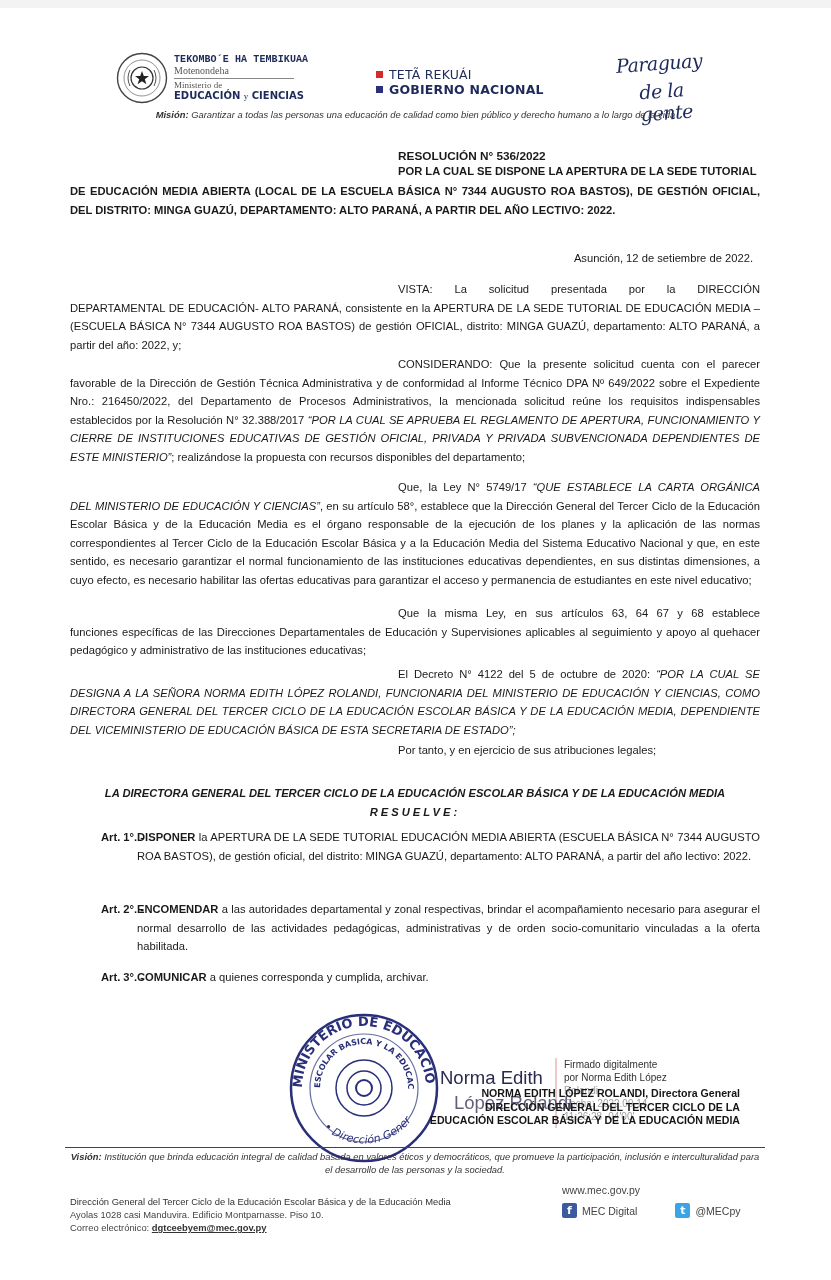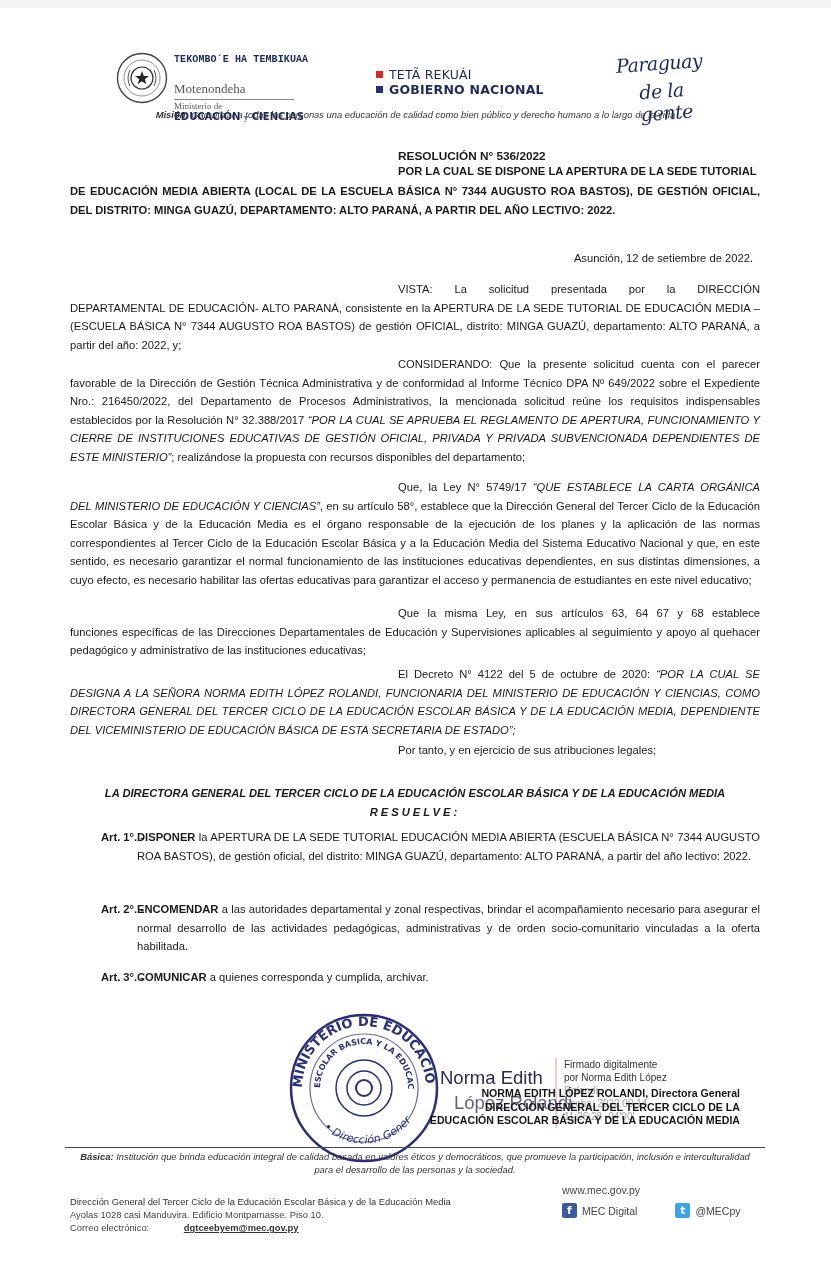--- a/index.html
+++ b/index.html
@@ -5,21 +5,21 @@
   html, body { margin: 0; padding: 0; background: #ffffff; }
   body { width: 831px; height: 1280px; position: relative; overflow: hidden; font-family: "Liberation Sans", sans-serif; color: #1a1a1a; }
   .topbar { position: absolute; left: 0; top: 0; width: 831px; height: 8px; background: #f3f3f3; }
   .page { position: absolute; left: 0; top: 0; width: 831px; height: 1280px; }
 
   
   .header { position: absolute; left: 114px; top: 50px; width: 620px; height: 60px; }
   .seal { position: absolute; left: 2px; top: 2px; width: 52px; height: 52px; }
   .mec-text { position: absolute; left: 60px; top: 4px; width: 190px; }
   .mec-line1 { font-family: Liberation Mono, monospace; font-weight: bold; font-size: 10px; color: #1e2a5a; letter-spacing: 0.1px; white-space: nowrap; }
-  .mec-line2 { font-family: "Liberation Serif", serif; font-size: 13px; color: #555; margin-top: 16px; }
+  .mec-line2 { font-family: "Liberation Serif", serif; font-size: 10px; color: #555; margin-top: 0px; }
   .mec-rule { width: 120px; height: 1px; background: #888; margin: 2px 0 1px 0; }
   .mec-line3 { font-family: "Liberation Serif", serif; font-size: 9px; color: #555; }
   .mec-line4 { font-family: "DejaVu Sans", sans-serif; font-weight: bold; font-size: 10px; color: #1e2a5a; white-space: nowrap; }
   .mec-line4 .y { font-family: "Liberation Serif", serif; font-weight: normal; font-size: 9px; }
 
   .gob { position: absolute; left: 262px; top: 17px; width: 200px; }
   .gob-row { display: flex; align-items: center; font-family: "DejaVu Sans", sans-serif; font-weight: bold; font-size: 12.5px; color: #1e2a5a; line-height: 15px; white-space: nowrap; text-align: right; }
   .sq { display: inline-block; width: 7px; height: 7px; margin-right: 6px; }
   .sq.red { background: #d42a2a; }
   .sq.blue { background: #2a2f7a; }
@@ -73,21 +73,21 @@
   .sig-block .l { display: block; }
   .red-mark { position: absolute; left: 555px; top: 1058px; width: 2px; height: 70px; background: #f1c8c8; }
 
   .divider { position: absolute; left: 65px; top: 1147px; width: 700px; height: 1px; background: #444; }
   .vision { position: absolute; left: 70px; top: 1150px; width: 690px; text-align: center; font-size: 9.4px; line-height: 13px; font-style: italic; color: #333; }
   .vision b { font-weight: bold; }
 
   
   .footer-left { position: absolute; left: 70px; top: 1195px; font-size: 9.4px; line-height: 13px; color: #444; }
   .footer-left .t { font-weight: normal; color: #333; }
-  .footer-left a { color: #333; font-weight: bold; text-decoration: underline; margin-left: 32px; }
+  .footer-left a { color: #333; font-weight: bold; text-decoration: underline; }
   .footer-right { position: absolute; left: 562px; top: 1184px; font-size: 10.5px; color: #444; }
   .social { display: flex; align-items: center; margin-top: 7px; }
   .soc { display: flex; align-items: center; margin-right: 38px; }
   .ico { display: inline-block; width: 15px; height: 15px; border-radius: 2px; color: #fff; font-weight: bold; font-size: 11px; line-height: 15px; text-align: center; margin-right: 5px; font-family: "DejaVu Sans", sans-serif; }
   .ico.fb { background: #3b5aa0; }
   .ico.tw { background: #3aa4e6; }
 </style>
 </head>
 <body>
 
@@ -227,21 +227,21 @@
   </div>
 
   <div class="sig-block">
     <span class="l">NORMA EDITH LÓPEZ ROLANDI, Directora General</span>
     <span class="l">DIRECCIÓN GENERAL DEL TERCER CICLO DE LA</span>
     <span class="l">EDUCACIÓN ESCOLAR BÁSICA Y DE LA EDUCACIÓN MEDIA</span>
   </div>
 
   <div class="divider"></div>
   <div class="vision">
-    <b>Básica:</b>
+    <b>Visión:</b>
     <span>Institución que brinda educación integral de calidad basada en valores éticos y democráticos, que promueve la participación, inclusión e interculturalidad para el desarrollo de las personas y la sociedad.</span>
   </div>
 
   <div class="footer-left">
     <div class="t">Dirección General del Tercer Ciclo de la Educación Escolar Básica y de la Educación Media</div>
     <div>Ayolas 1028 casi Manduvira. Edificio Montparnasse. Piso 10.</div>
     <div>
       <span>Correo electrónico:</span>
       <a>dgtceebyem@mec.gov.py</a>
     </div>

